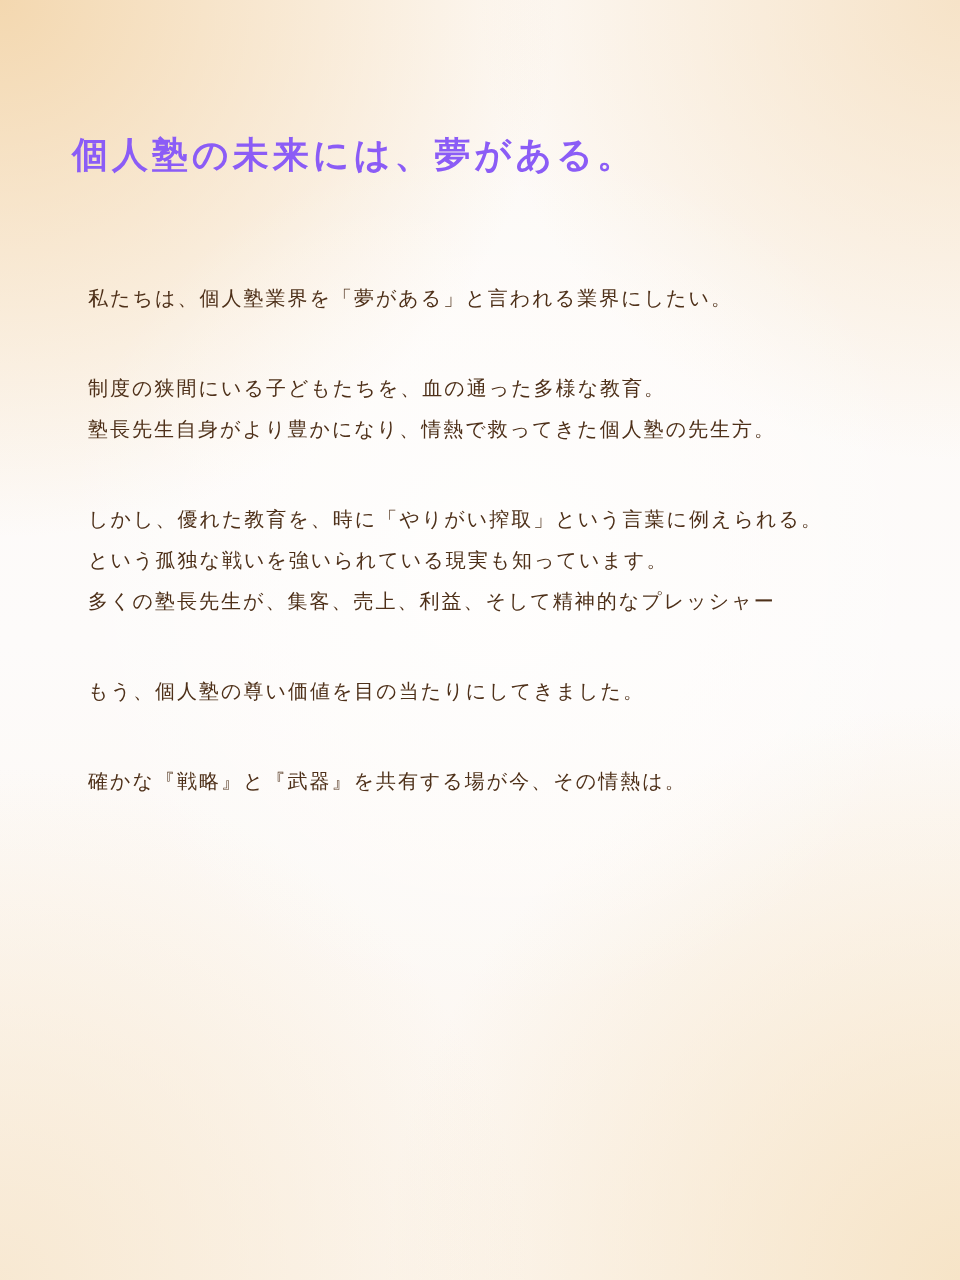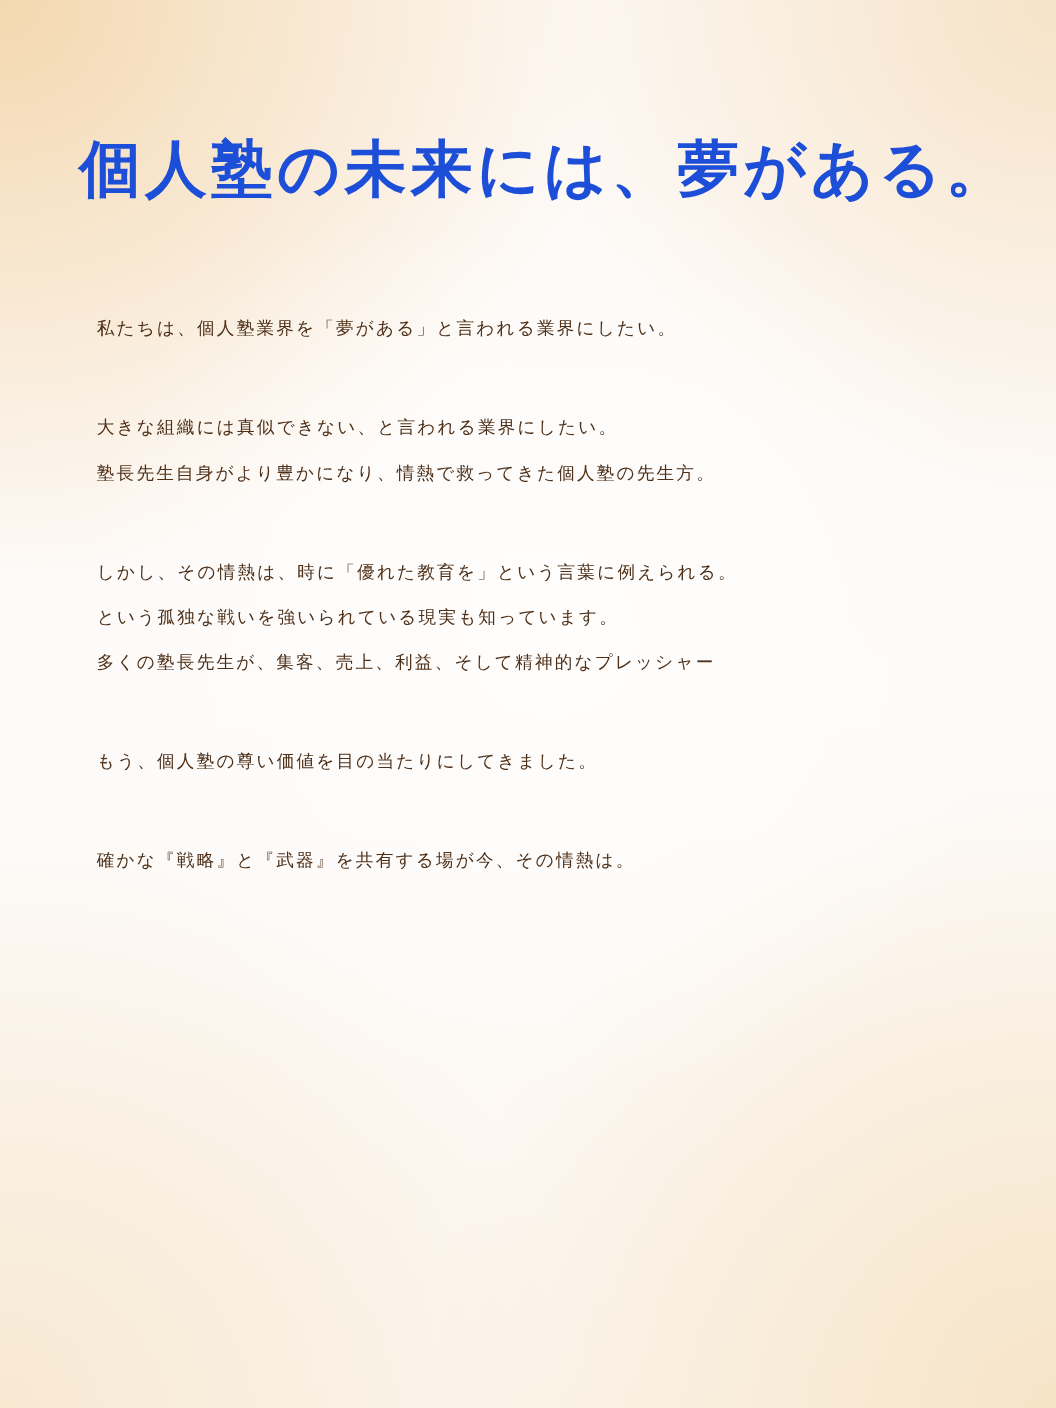--- a/index.html
+++ b/index.html
@@ -24,31 +24,31 @@
   }
 
   .poster {
     width: 960px;
     height: 1280px;
     position: relative;
   }
 
   .title {
     margin: 112px 40px 0 72px;
-    font-size: 56px;
+    font-size: 36px;
     line-height: 86px;
     letter-spacing: 4px;
     font-weight: 600;
-    color: #1d4ed8;
+    color: #8b5cf6;
     white-space: nowrap;
   }
 
   .body-text {
     margin: 80px 40px 0 88px;
-    font-size: 16px;
+    font-size: 20px;
     letter-spacing: 2px;
     color: #4e3019;
   }
 
   .paragraph {
     margin-bottom: 49px;
   }
 
   .paragraph:last-child {
     margin-bottom: 0;
@@ -69,26 +69,26 @@
 
   <div class="body-text">
 
     <p class="paragraph">
       <span class="line">私たちは、個人塾業界を「夢がある」と言われる業界にしたい。</span>
     </p>
 
 
 
     <p class="paragraph">
-      <span class="line">大きな組織には真似できない、と言われる業界にしたい。</span>
+      <span class="line">制度の狭間にいる子どもたちを、血の通った多様な教育。</span>
       <span class="line">塾長先生自身がより豊かになり、情熱で救ってきた個人塾の先生方。</span>
     </p>
 
     <p class="paragraph">
-      <span class="line">しかし、その情熱は、時に「優れた教育を」という言葉に例えられる。</span>
+      <span class="line">しかし、優れた教育を、時に「やりがい搾取」という言葉に例えられる。</span>
       <span class="line">という孤独な戦いを強いられている現実も知っています。</span>
       <span class="line">多くの塾長先生が、集客、売上、利益、そして精神的なプレッシャー</span>
     </p>
 
     <p class="paragraph">
       <span class="line">もう、個人塾の尊い価値を目の当たりにしてきました。</span>
     </p>
 
 
     <p class="paragraph">

